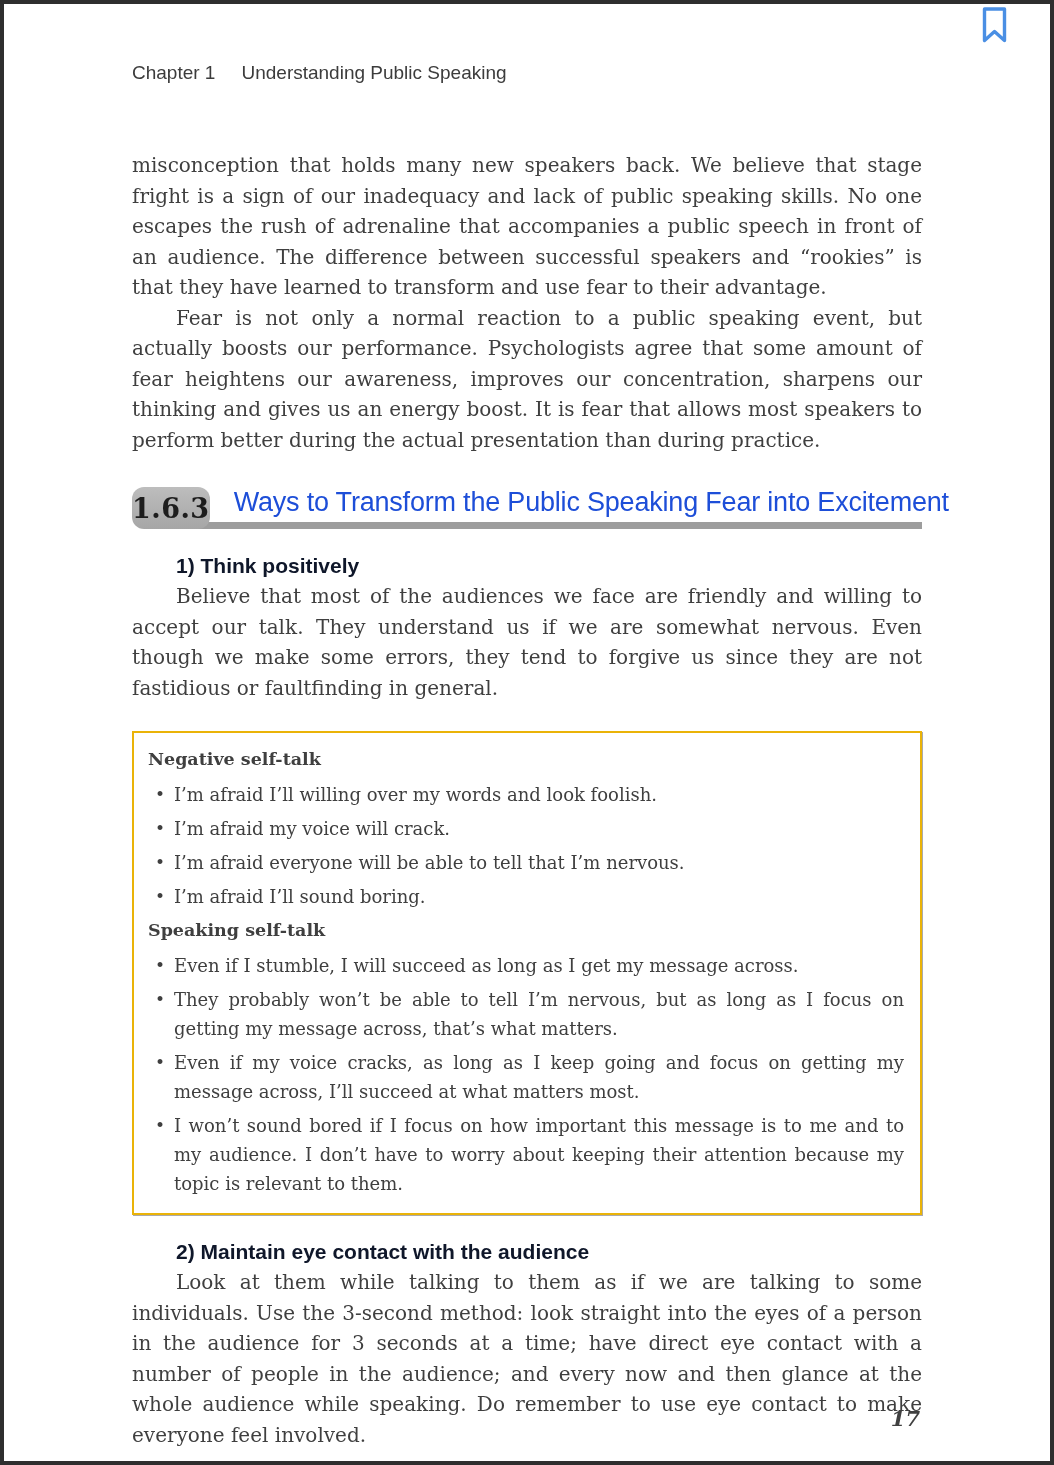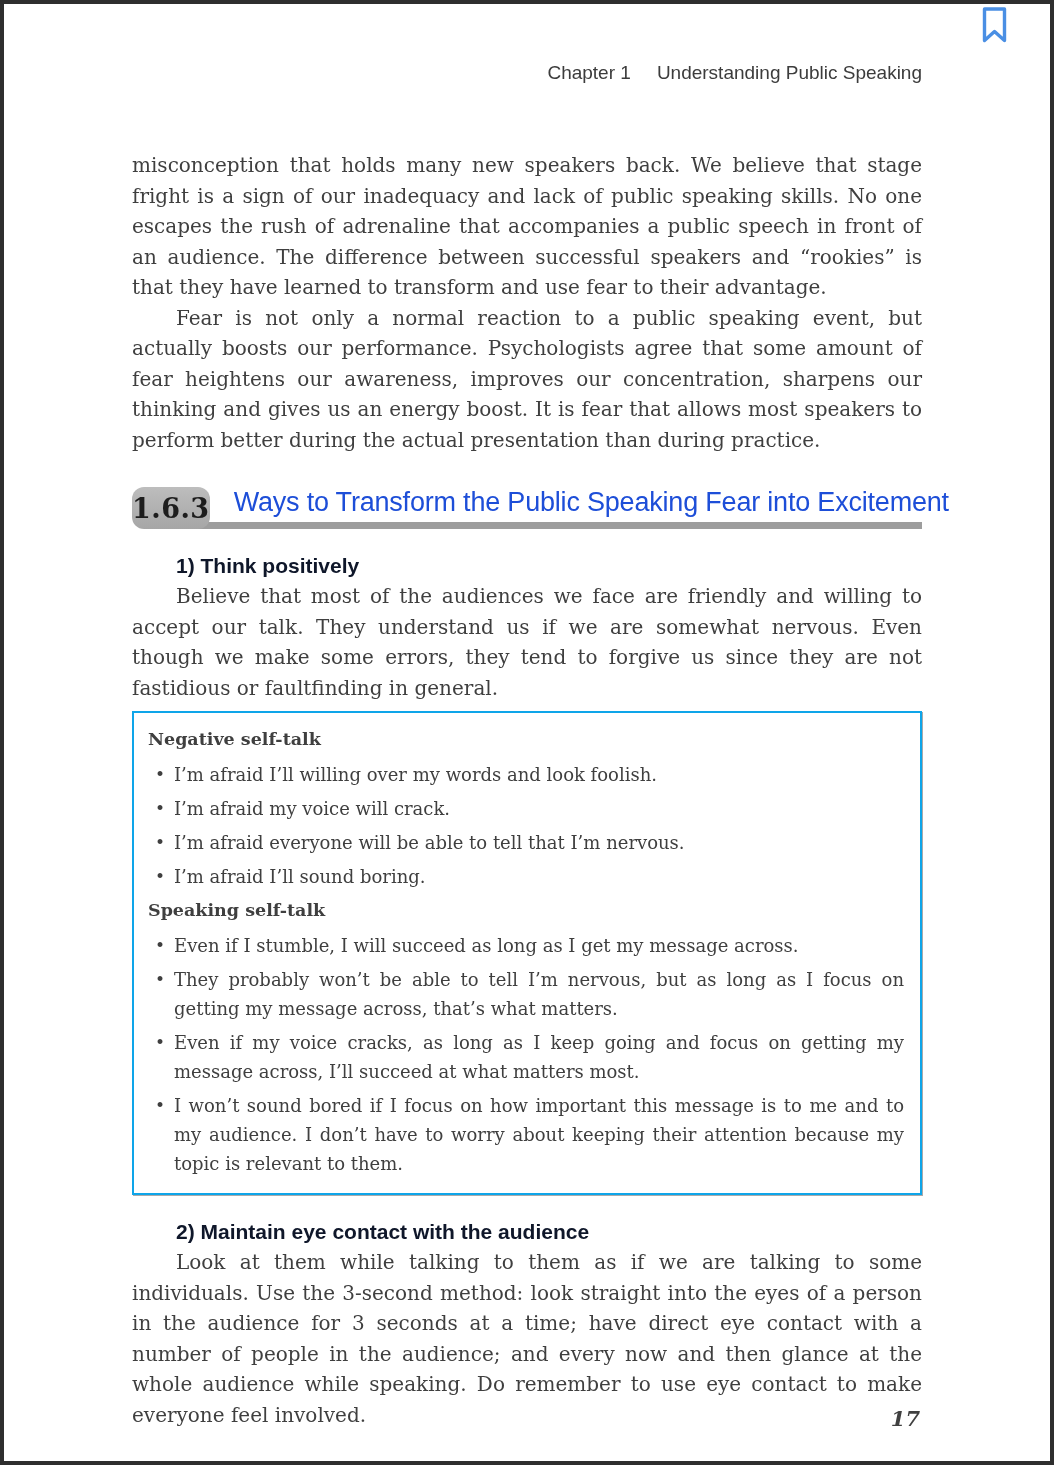--- a/index.html
+++ b/index.html
@@ -15,21 +15,20 @@
   }
   .content { padding: 0 128px; }
 
   .bookmark {
     position: absolute; top: 3px; right: 42px;
     width: 27px; height: 37px;
   }
 
   .running-header {
     margin-top: 58px;
-    text-align: right;
     font-family: "Liberation Sans", sans-serif;
     font-size: 19px;
     color: #3c3c3c;
   }
   .running-header .chapter-label { margin-right: 26px; }
 
   .body-para {
     font-size: 20px;
     line-height: 30.5px;
     text-align: justify;
@@ -69,22 +68,22 @@
   .sub-heading {
     margin: 23px 0 0 44px;
     font-family: "Liberation Sans", sans-serif;
     font-weight: bold;
     font-size: 21px; line-height: 27px;
     color: #0f172a;
   }
   .sub-heading + .body-para { margin-top: 2px; }
 
   .selftalk-box {
-    margin-top: 8px;
-    border: 2px solid #0ea5e9;
+    margin-top: 28px;
+    border: 2px solid #eab308;
     padding: 8px 16px 10px 14px;
     font-size: 18px;
     line-height: 29px;
     box-shadow: 1px 1px 0 #aaaaaa;
   }
   .box-heading { font-weight: bold; font-size: 17.5px; margin: 4px 0 2px; }
   ul.selftalk-list { margin: 6px 0 4px; padding: 0; list-style: none; }
   .selftalk-list li {
     position: relative;
     padding-left: 26px;

